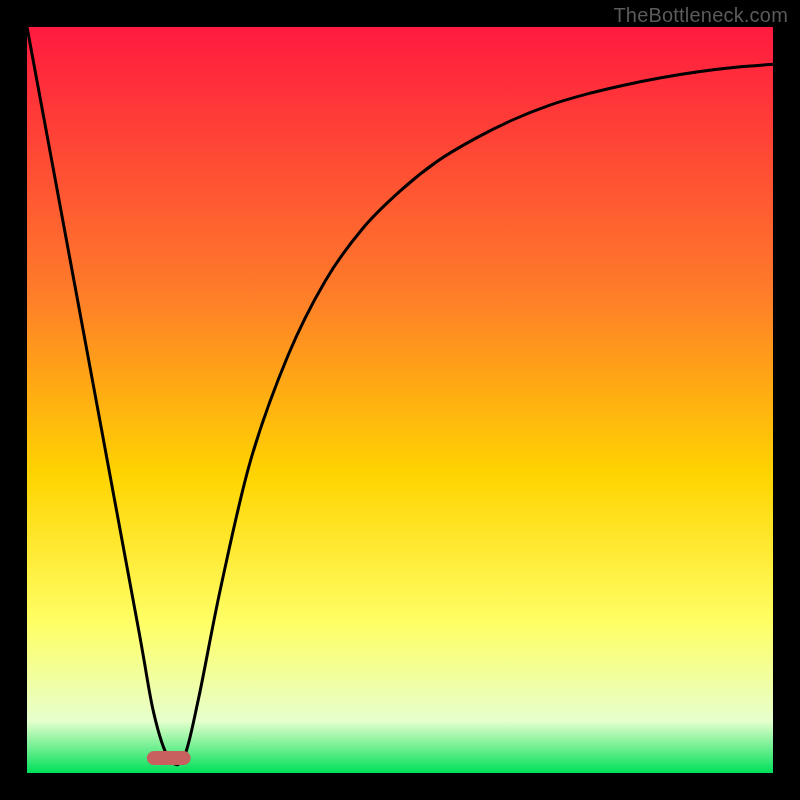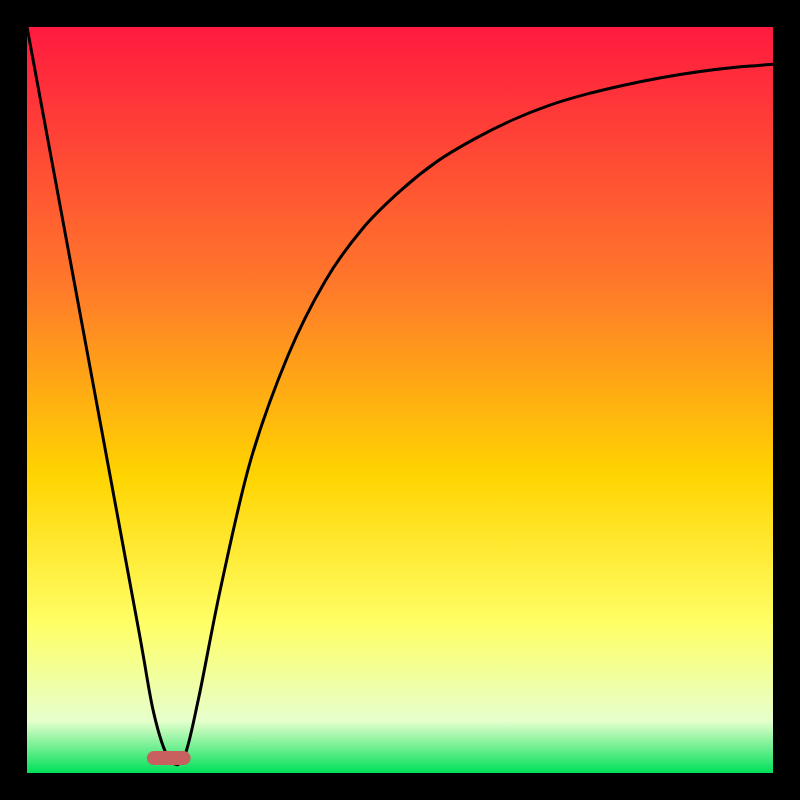--- a/index.html
+++ b/index.html
@@ -51,13 +51,14 @@
         <stop id="g3" offset="80%" stop-color="#ffff66"></stop>
         <stop id="g4" offset="93%" stop-color="#e6ffcc"></stop>
         <stop id="g5" offset="100%" stop-color="#00e05a"></stop>
       </linearGradient>
     </defs>
     <rect x="0" y="0" width="746" height="746" fill="url(#bg-grad)"></rect>
     <path id="curve-path" fill="none" stroke-width="3" stroke-linejoin="round" stroke-linecap="round" d="M 0 0 C 6.216666666666668 33.56999999999999, 24.866666666666667 134.27999999999997, 37.300000000000004 201.41999999999996 C 49.73333333333334 268.55999999999995, 62.16666666666668 335.7, 74.60000000000001 402.84 C 87.03333333333335 469.97999999999996, 103.19666666666666 557.0133333333333, 111.89999999999999 604.26 C 120.60333333333332 651.5066666666667, 121.84666666666666 665.1833333333334, 126.82000000000001 686.32 C 131.79333333333335 707.4566666666667, 136.76666666666668 723.62, 141.74 731.08 C 146.71333333333334 738.5400000000001, 151.68666666666667 741.0266666666668, 156.66 731.08 C 161.63333333333333 721.1333333333333, 165.36333333333334 699.9966666666667, 171.58 671.4 C 177.79666666666668 642.8033333333333, 185.2566666666667 599.2866666666666, 193.96 559.5 C 202.66333333333333 519.7133333333334, 212.60999999999999 471.22333333333336, 223.79999999999998 432.68 C 234.98999999999998 394.13666666666666, 248.66666666666663 358.0799999999999, 261.09999999999997 328.23999999999995 C 273.5333333333333 298.4, 285.9666666666667 274.77666666666664, 298.40000000000003 253.64 C 310.83333333333337 232.50333333333333, 323.26666666666665 216.33999999999995, 335.7 201.41999999999996 C 348.1333333333333 186.49999999999997, 360.56666666666666 175.30999999999997, 373 164.12 C 385.43333333333334 152.93000000000004, 397.8666666666667 142.98333333333343, 410.3 134.2800000000001 C 422.73333333333335 125.57666666666675, 435.16666666666663 118.73833333333333, 447.59999999999997 111.89999999999998 C 460.0333333333333 105.06166666666662, 472.4666666666667 98.84499999999998, 484.90000000000003 93.25 C 497.33333333333337 87.65500000000002, 509.7666666666666 82.68166666666671, 522.1999999999999 78.33000000000004 C 534.6333333333332 73.97833333333337, 547.0666666666666 70.497, 559.5 67.13999999999999 C 571.9333333333334 63.78299999999998, 584.3666666666668 60.923333333333325, 596.8000000000001 58.18799999999999 C 609.2333333333333 55.45266666666665, 621.6666666666667 52.96599999999995, 634.1 50.72799999999995 C 646.5333333333333 48.48999999999995, 658.9666666666667 46.50066666666665, 671.4 44.75999999999999 C 683.8333333333333 43.01933333333333, 696.2666666666667 41.52733333333331, 708.6999999999999 40.28399999999999 C 721.1333333333332 39.040666666666674, 739.7833333333333 37.79733333333339, 746 37.30000000000007" stroke="#000000"></path>
     <path id="marker-path" fill="none" stroke-width="14" stroke-linecap="round" d="M 126.82000000000001 731.08 L 156.66 731.08" stroke="#c86060"></path>
   </svg>
 
+  <div class="watermark">TheBottleneck.com</div>
 </div>
 
 </body></html>

